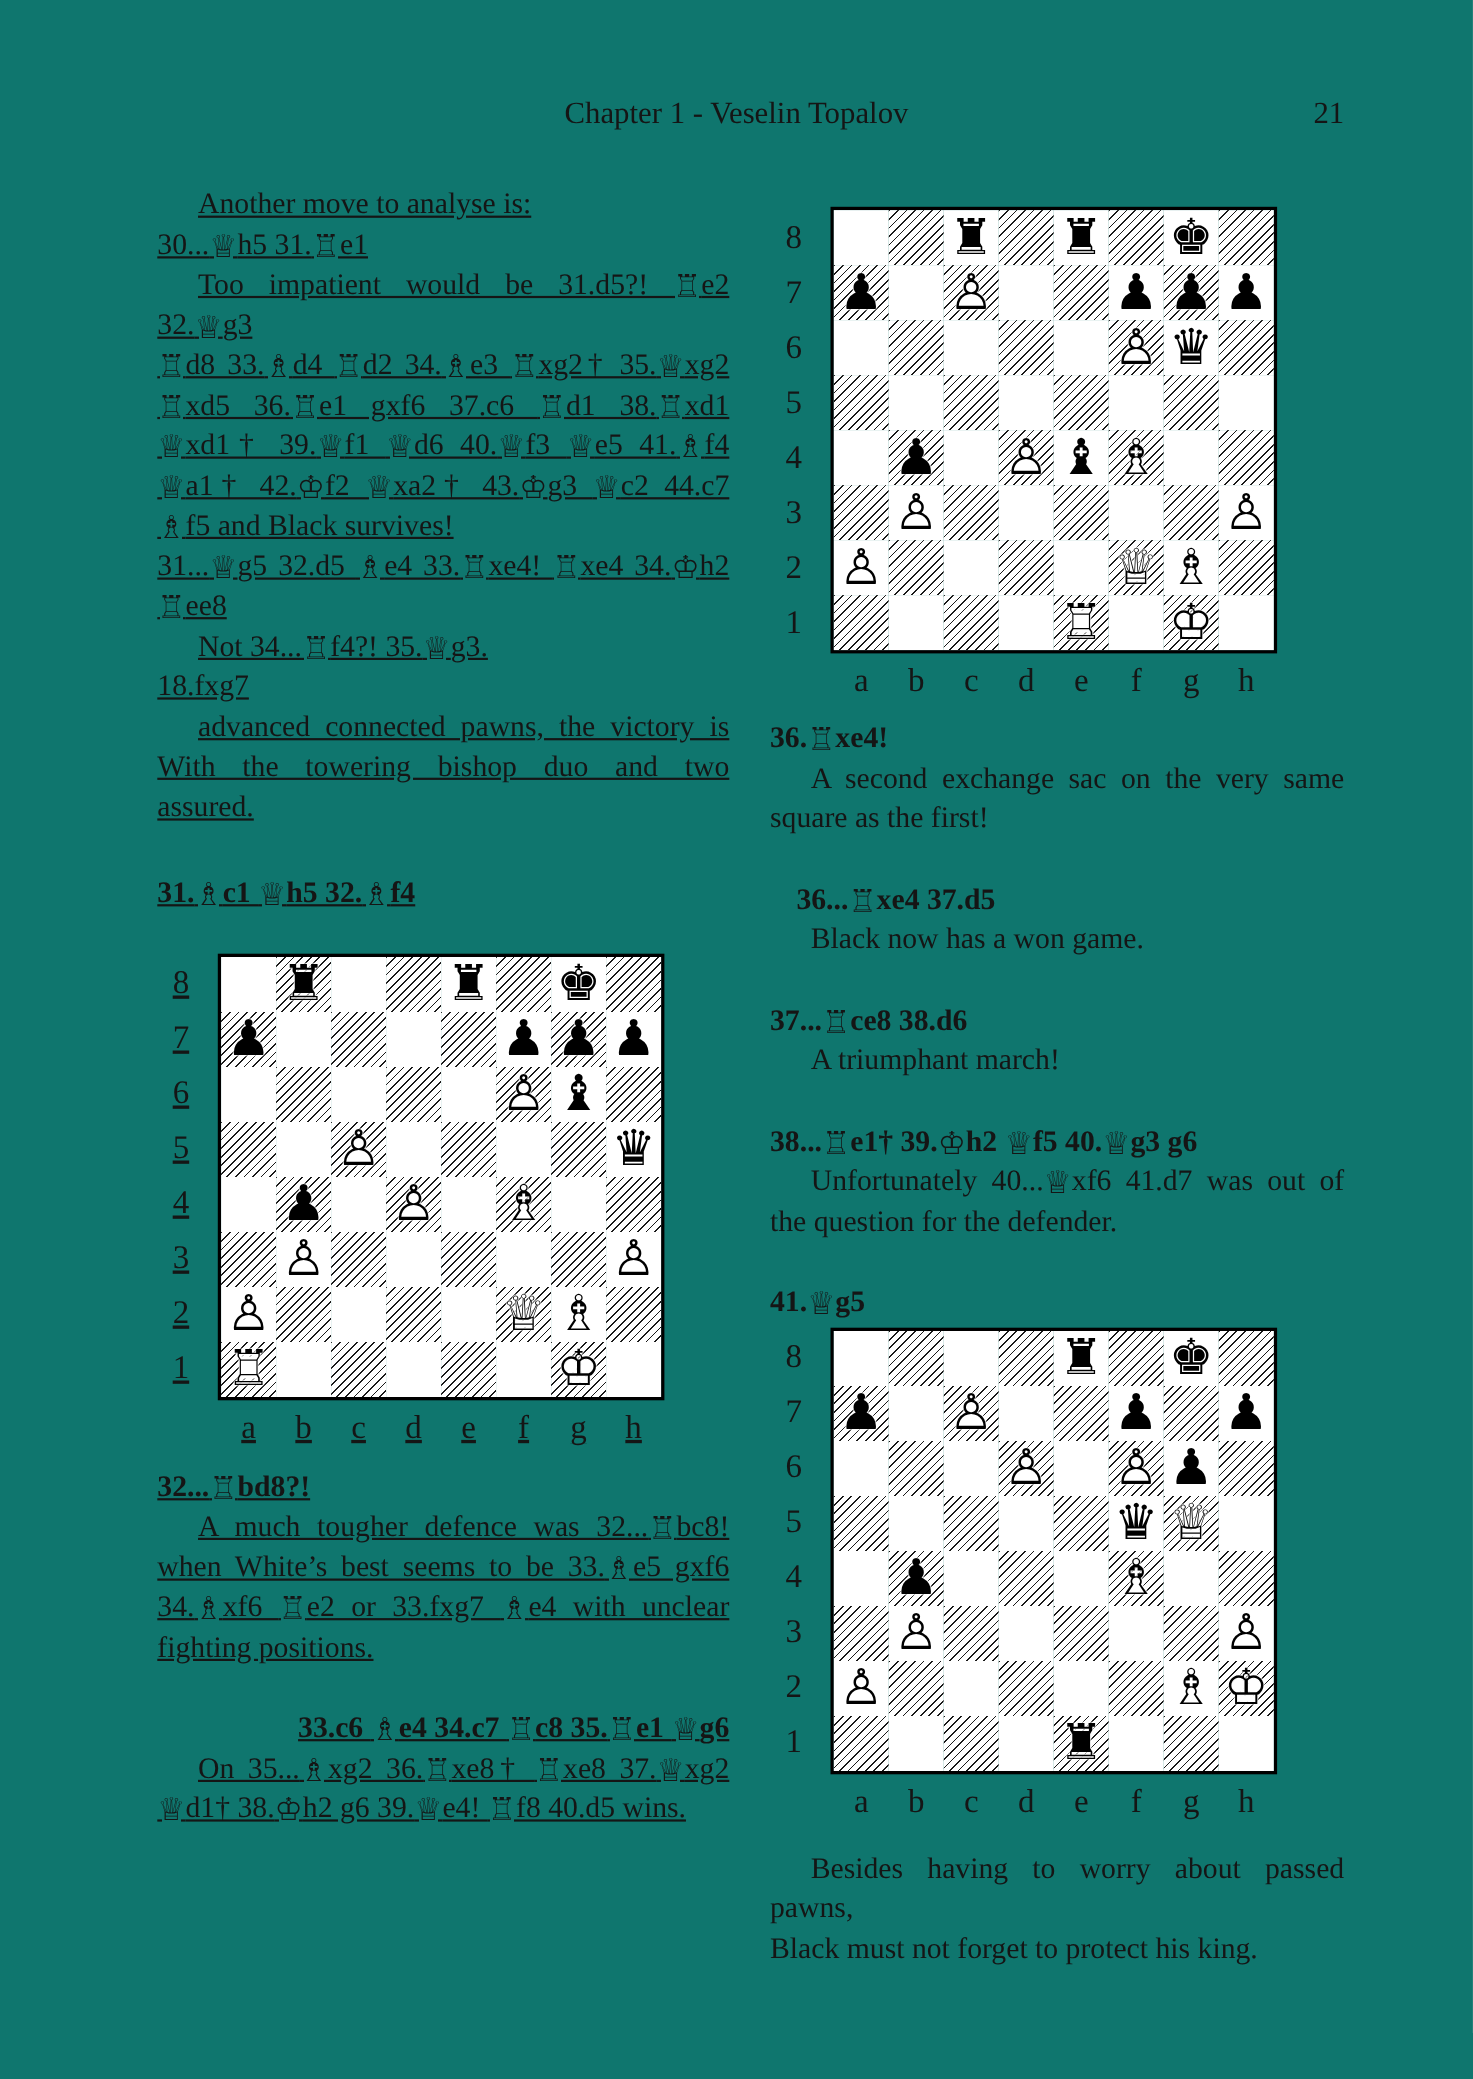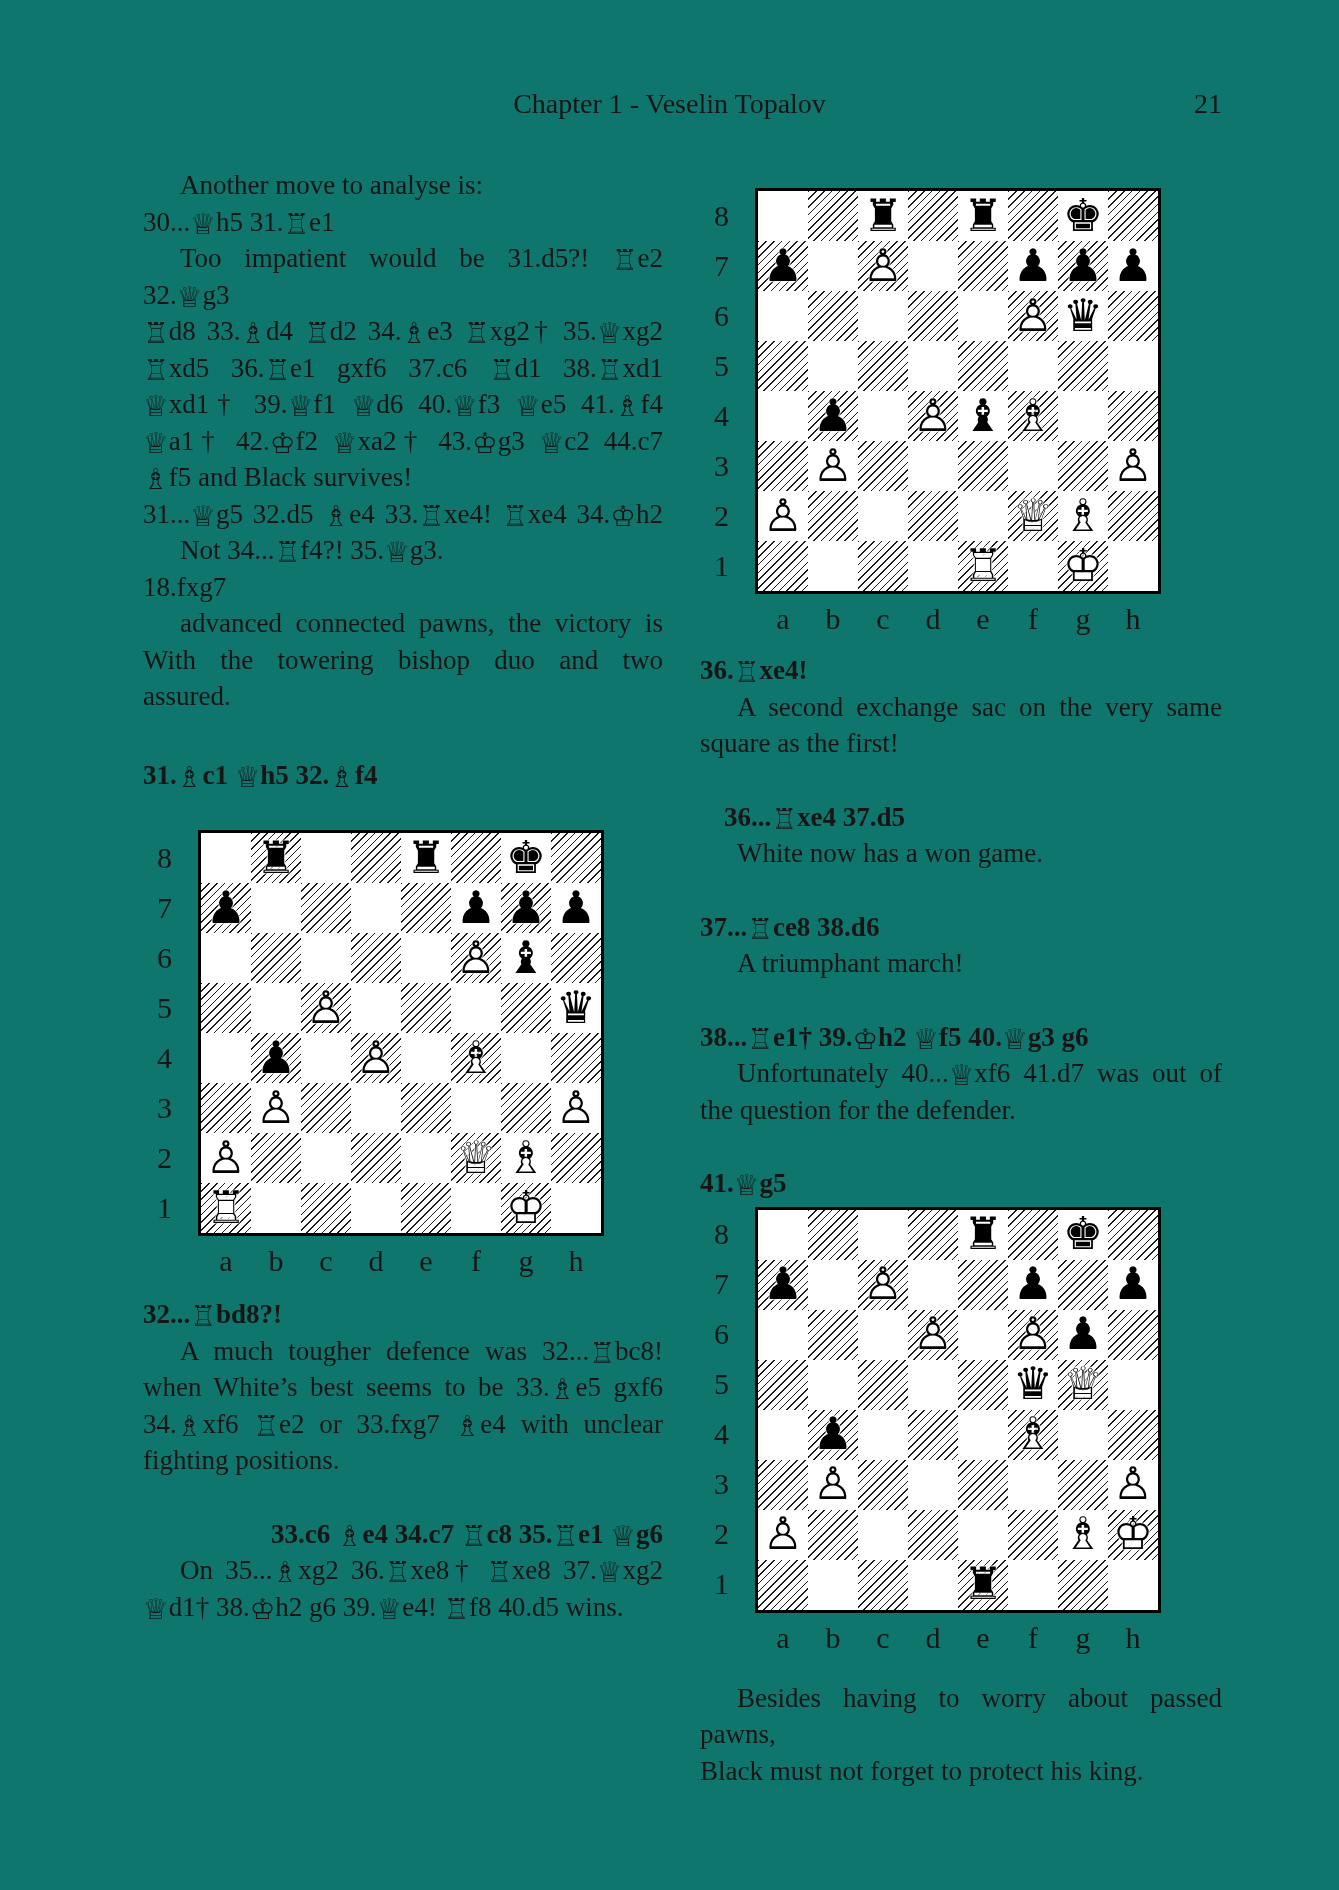--- a/index.html
+++ b/index.html
@@ -2,21 +2,21 @@
 <html><head>
 <meta charset="utf-8">
 <style>
   html,body{margin:0;padding:0;background:#e8e8e8;}
   .page{position:relative;width:1339px;height:1890px;background:#0f766e;color:#151515;
         font-family:"Liberation Serif",serif;overflow:hidden;}
   .page-header{position:absolute;top:88px;left:0;width:1339px;height:40px;font-size:28px;}
   .hdr-title{position:absolute;left:0;width:1339px;text-align:center;}
   .hdr-num{position:absolute;right:117px;top:0;}
   .col{position:absolute;font-size:27px;line-height:36.5px;}
-  #col-left{left:143px;top:167px;width:520px;}
+  #col-left{left:143px;top:167px;width:520px;text-decoration:underline;}
   #col-right{left:700px;top:150px;width:522px;}
   .para .line{text-align:justify;text-align-last:justify;}
   .para .line.last{text-align-last:left;}
   .para.indent .line:first-child{text-indent:37px;}
   .heading{font-weight:bold;}
   .fig{font-family:"DejaVu Sans",sans-serif;font-size:1.06em;line-height:1;vertical-align:-0.1em;}
   
   .diagram{margin-top:37px;}
   .dia-top{display:flex;}
   .rank-col{width:55px;box-sizing:border-box;padding-top:3px;}
@@ -52,20 +52,21 @@
       <div class="para indent">
         <div class="line">Too impatient would be 31.d5?! <span class="fig">♖</span>e2 32.<span class="fig">♕</span>g3</div>
         <div class="line"><span class="fig">♖</span>d8 33.<span class="fig">♗</span>d4 <span class="fig">♖</span>d2 34.<span class="fig">♗</span>e3 <span class="fig">♖</span>xg2† 35.<span class="fig">♕</span>xg2</div>
         <div class="line"><span class="fig">♖</span>xd5 36.<span class="fig">♖</span>e1 gxf6 37.c6 <span class="fig">♖</span>d1 38.<span class="fig">♖</span>xd1</div>
         <div class="line"><span class="fig">♕</span>xd1† 39.<span class="fig">♕</span>f1 <span class="fig">♕</span>d6 40.<span class="fig">♕</span>f3 <span class="fig">♕</span>e5 41.<span class="fig">♗</span>f4</div>
         <div class="line"><span class="fig">♕</span>a1† 42.<span class="fig">♔</span>f2 <span class="fig">♕</span>xa2† 43.<span class="fig">♔</span>g3 <span class="fig">♕</span>c2 44.c7</div>
         <div class="line last"><span class="fig">♗</span>f5 and Black survives!</div>
       </div>
       <div class="para">
         <div class="line">31...<span class="fig">♕</span>g5 32.d5 <span class="fig">♗</span>e4 33.<span class="fig">♖</span>xe4! <span class="fig">♖</span>xe4 34.<span class="fig">♔</span>h2</div>
+        <div class="line last"><span class="fig">♖</span>ee8</div>
       </div>
       <div class="para indent">
         <div class="line last">Not 34...<span class="fig">♖</span>f4?! 35.<span class="fig">♕</span>g3.</div>
       </div>
       <div class="para">
         <div class="line last">18.fxg7</div>
       </div>
       <div class="para indent">
         <div class="line">advanced connected pawns, the victory is</div>
         <div class="line">With the towering bishop duo and two</div>
@@ -392,21 +393,21 @@
           <div class="flabel">h</div>
         </div>
       </div>
       <div class="heading" style="margin-top: 16px;">36.<span class="fig">♖</span>xe4!</div>
       <div class="para indent">
         <div class="line">A second exchange sac on the very same</div>
         <div class="line last">square as the first!</div>
       </div>
       <div class="heading" style="margin-top: 37px; margin-left: 24px;">36...<span class="fig">♖</span>xe4 37.d5</div>
       <div class="para indent">
-        <div class="line last">White now has a won game.</div>
+        <div class="line last">Black now has a won game.</div>
       </div>
       <div class="heading" style="margin-top: 37px;">37...<span class="fig">♖</span>ce8 38.d6</div>
       <div class="para indent">
         <div class="line last">A triumphant march!</div>
       </div>
       <div class="heading" style="margin-top: 37px;">38...<span class="fig">♖</span>e1† 39.<span class="fig">♔</span>h2 <span class="fig">♕</span>f5 40.<span class="fig">♕</span>g3 g6</div>
       <div class="para indent">
         <div class="line">Unfortunately 40...<span class="fig">♕</span>xf6 41.d7 was out of</div>
         <div class="line last">the question for the defender.</div>
       </div>

